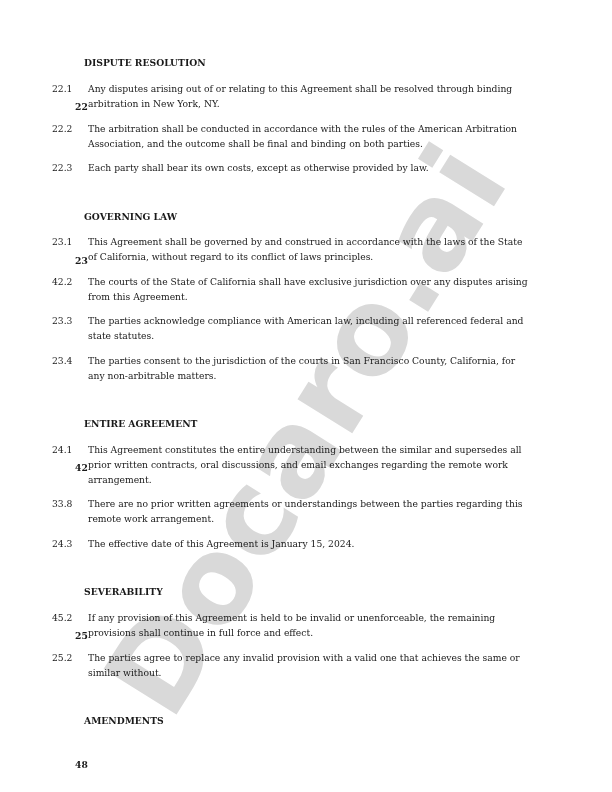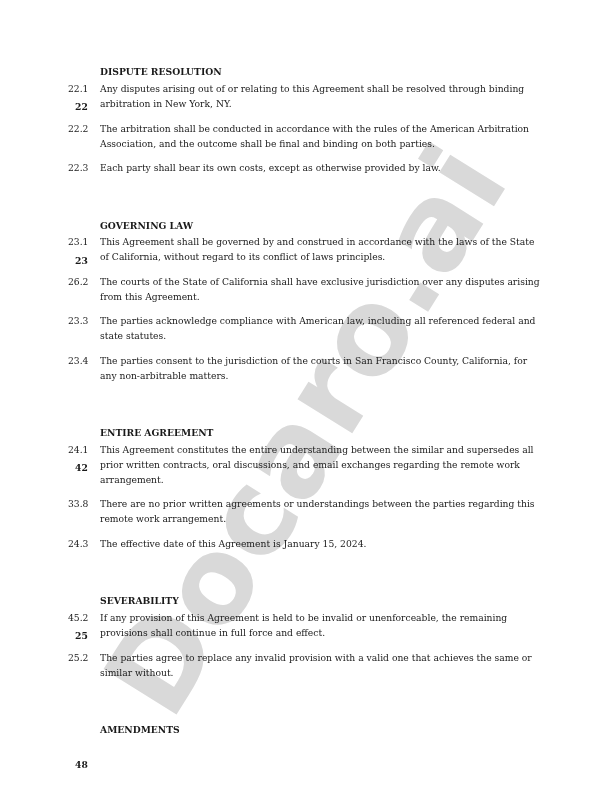--- a/index.html
+++ b/index.html
@@ -24,24 +24,24 @@
       white-space: nowrap;
       z-index: 0;
       line-height: 1;
     }
     .content { position: absolute; left: 0; top: 0; width: 612px; z-index: 1; }
     .heading {
       position: absolute; left: 0; height: 14px;
       font-size: 9.2px; font-weight: bold;
     }
     .heading .num { position: absolute; left: 75px; width: 14px; text-align: left; margin-top: 44px; }
-    .heading .title { position: absolute; left: 100px; white-space: nowrap; margin-top: 9px; }
+    .heading .title { position: absolute; left: 84px; white-space: nowrap; }
     .clause { position: absolute; left: 0; width: 612px; font-size: 9.2px; line-height: 15px; }
-    .clause .cnum { position: absolute; left: 68px; }
-    .clause .ctext { position: absolute; left: 100px; width: 440px; }
+    .clause .cnum { position: absolute; left: 52px; }
+    .clause .ctext { position: absolute; left: 88px; width: 440px; }
   </style>
 </head>
 <body>
 
 <div class="page">
 
   <div class="watermark">Docaro.ai</div>
 
   <div class="content">
 
@@ -64,21 +64,21 @@
 
     <div class="heading" style="top:211px;">
       <span class="num">23</span>
       <span class="title">GOVERNING LAW</span>
     </div>
     <div class="clause" style="top:234px;">
       <span class="cnum">23.1</span>
       <span class="ctext">This Agreement shall be governed by and construed in accordance with the laws of the State of California, without regard to its conflict of laws principles.</span>
     </div>
     <div class="clause" style="top:274px;">
-      <span class="cnum">26.2</span>
+      <span class="cnum">42.2</span>
       <span class="ctext">The courts of the State of California shall have exclusive jurisdiction over any disputes arising from this Agreement.</span>
     </div>
     <div class="clause" style="top:313px;">
       <span class="cnum">23.3</span>
       <span class="ctext">The parties acknowledge compliance with American law, including all referenced federal and state statutes.</span>
     </div>
     <div class="clause" style="top:353px;">
       <span class="cnum">23.4</span>
       <span class="ctext">The parties consent to the jurisdiction of the courts in San Francisco County, California, for any non-arbitrable matters.</span>
     </div>

